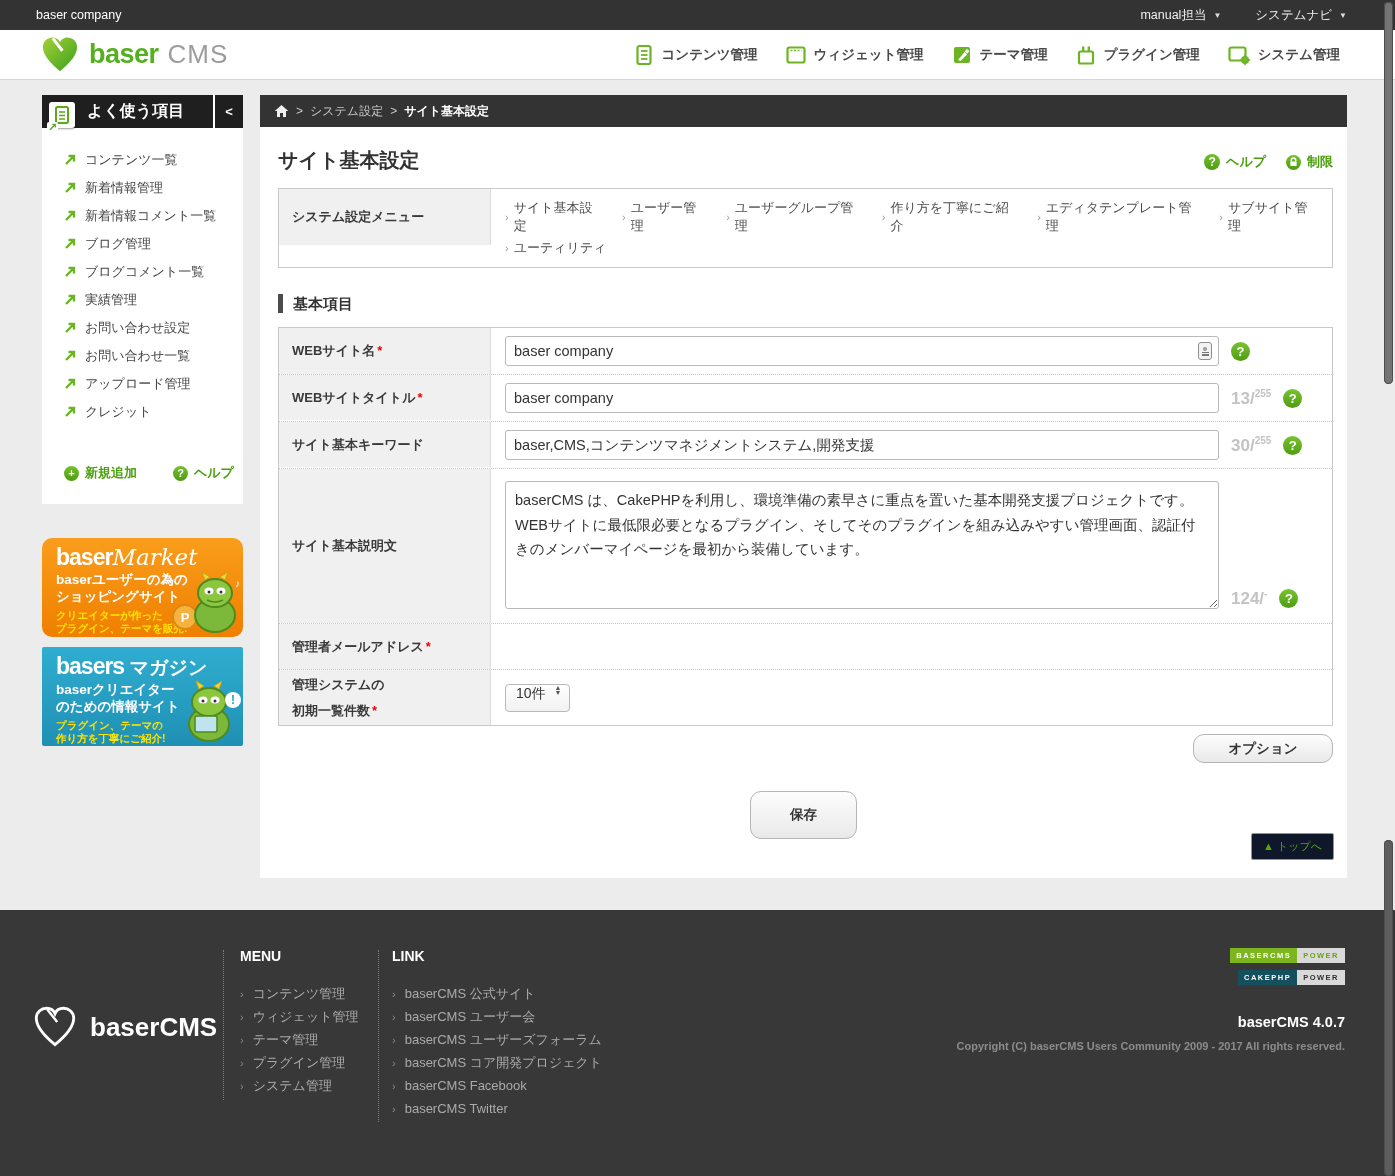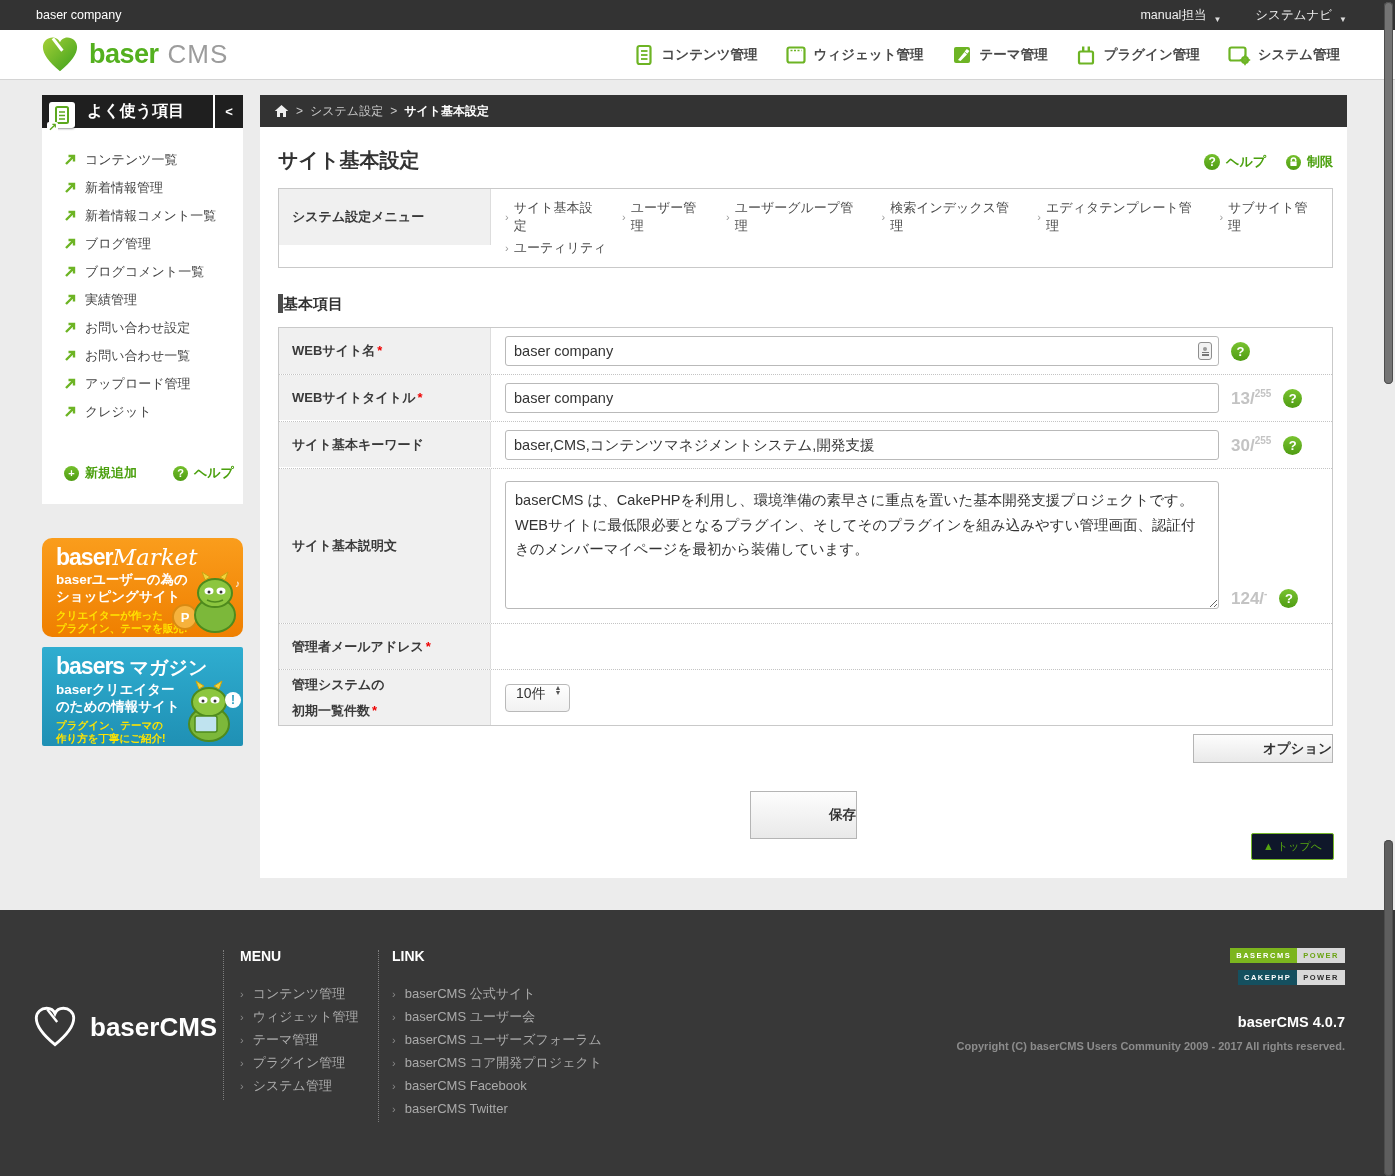--- a/index.html
+++ b/index.html
@@ -6,21 +6,21 @@
   html,body { width:1395px; height:1176px; }
   body {
     font-family:"Liberation Sans","DejaVu Sans",sans-serif;
     background:#ececec; color:#333; position:relative; overflow:hidden;
   }
   
   .topbar { position:absolute; left:0; top:0; width:1395px; height:30px; background:#333;
             display:flex; align-items:center; justify-content:space-between; padding:0 20px 0 36px; }
   .topbar .sitename { color:#fff; font-size:12.5px; }
   .topbar .right { display:flex; align-items:center; gap:34px; margin-right:28px; }
-  .topbar .drop { color:#eee; font-size:12.5px; cursor:pointer; display:flex; align-items:flex-end; gap:7px; }
+  .topbar .drop { color:#eee; font-size:12.5px; cursor:pointer; display:flex; align-items:center; gap:7px; }
   .caret { font-size:8px; color:#ddd; }
   
   .appheader { position:absolute; left:0; top:30px; width:1395px; height:50px; background:#fff;
                border-bottom:1px solid #d4d4d4; display:flex; align-items:center; justify-content:space-between; }
   .brand { display:flex; align-items:center; gap:9px; margin-left:40px; }
   .brand .btxt { font-size:27px; font-weight:bold; color:#54b01f; letter-spacing:-.5px; }
   .brand .btxt2 { font-size:26px; color:#9c9c9c; letter-spacing:1px; }
   .gnav { display:flex; align-items:center; gap:27px; margin-right:55px; }
   .gnav .item { display:flex; align-items:center; gap:7px; cursor:pointer; }
   .gnav .label { font-size:13.5px; font-weight:bold; color:#4a4a4a; }
@@ -69,21 +69,21 @@
   .trow:last-child { border-bottom:none; }
   .tlabel { width:212px; background:#f0f0f0; border-right:1px solid #ddd; display:flex;
             flex-direction:column; justify-content:center; padding-left:13px; font-size:13px; font-weight:bold; color:#3a3a3a; }
   .tlabel .req { color:#e00; margin-left:2px; }
   .tval { flex:1; display:flex; align-items:center; padding:8px 14px; background:#fff; }
   .sysmenu-links { flex-direction:column; align-items:flex-start; justify-content:center; gap:4px; padding:10px 14px; }
   .linkline { display:flex; gap:19px; }
   .sys-link { font-size:13px; color:#4c4c4c; cursor:pointer; display:flex; align-items:center; gap:5px; }
   .sys-link .arr { color:#999; font-size:11px; }
   .section-h { margin:26px 14px 14px 18px; font-size:15px; font-weight:bold; color:#333;
-               border-left:5px solid #4c4c4c; line-height:19px; }
+               border-left:5px solid #4c4c4c; padding-left:10px; line-height:19px; }
   
   input.txt { height:30px; border:1px solid #b9b9b9; border-radius:3px; padding:0 8px; font-size:14.5px;
               color:#333; font-family:"Liberation Sans","DejaVu Sans",sans-serif; }
   .w-full { width:714px; }
   .w-mail { width:291px; }
   .inputwrap { position:relative; display:inline-block; }
   .autofill-ico { position:absolute; right:7px; top:6px; width:14px; height:18px; border:1px solid #8e8e8e;
                   border-radius:3px; background:#f2f2f2; display:flex; flex-direction:column; align-items:center;
                   justify-content:center; gap:1px; }
   .autofill-ico i { display:block; width:7px; height:1.5px; background:#777; }
@@ -96,23 +96,23 @@
   .q-ico { width:19px; height:19px; border-radius:50%; background:linear-gradient(#79c330,#4f9c13);
            color:#fff; font-size:13px; font-weight:bold; display:inline-flex; align-items:center;
            justify-content:center; margin-left:12px; flex:none; cursor:pointer; }
   .tail-bottom { align-self:flex-end; margin-bottom:2px; display:flex; align-items:center; }
   .selectbox { display:inline-flex; align-items:flex-start; height:28px; border:1px solid #b9b9b9; border-radius:4px;
                background:linear-gradient(#fff,#f1f1f1); padding:0 7px 0 10px; cursor:pointer; }
   .selectbox .val { font-size:14px; color:#333; }
   .selectbox .arrows { display:flex; flex-direction:column; margin-left:9px; }
   .selectbox .arrows span { font-size:7px; line-height:5.5px; color:#555; }
   .optionrow { display:flex; justify-content:flex-end; margin:8px 14px 0 0; }
-  .btn { border:1px solid #b5b5b5; border-radius:0; background:linear-gradient(#fdfdfd,#e9e9e9);
+  .btn { border:1px solid #b5b5b5; border-radius:11px; background:linear-gradient(#fdfdfd,#e9e9e9);
          font-size:13.5px; font-weight:bold; color:#333; cursor:pointer;
-         font-family:"Liberation Sans","DejaVu Sans",sans-serif;text-align:right; }
+         font-family:"Liberation Sans","DejaVu Sans",sans-serif; }
   .btn-option { width:140px; height:29px; }
   .saverow { display:flex; justify-content:center; margin-top:28px; }
   .btn-save { width:107px; height:48px; }
   .totop { position:absolute; right:13px; bottom:18px; border:1px solid #76b82a; color:#55a511;
            background:#0f172a; border-radius:2px; font-size:11px; padding:5px 11px; cursor:pointer; }
   
   .footer { position:absolute; left:0; top:910px; width:1395px; height:266px; background:#383838; }
   .f-logo { position:absolute; left:32px; top:95px; display:flex; align-items:center; gap:12px; }
   .f-logo .txt { color:#fff; font-size:26px; font-weight:bold; letter-spacing:0; }
   .f-col { position:absolute; top:38px; }
@@ -391,21 +391,21 @@
           <span class="sys-link">
               <span class="arr">›</span>
               <span>ユーザー管理</span>
             </span>
           <span class="sys-link">
               <span class="arr">›</span>
               <span>ユーザーグループ管理</span>
             </span>
           <span class="sys-link">
               <span class="arr">›</span>
-              <span>検索インデックス管理</span>
+              <span>作り方を丁寧にご紹介</span>
             </span>
           <span class="sys-link">
               <span class="arr">›</span>
               <span>エディタテンプレート管理</span>
             </span>
           <span class="sys-link">
               <span class="arr">›</span>
               <span>サブサイト管理</span>
             </span>
         </div>

